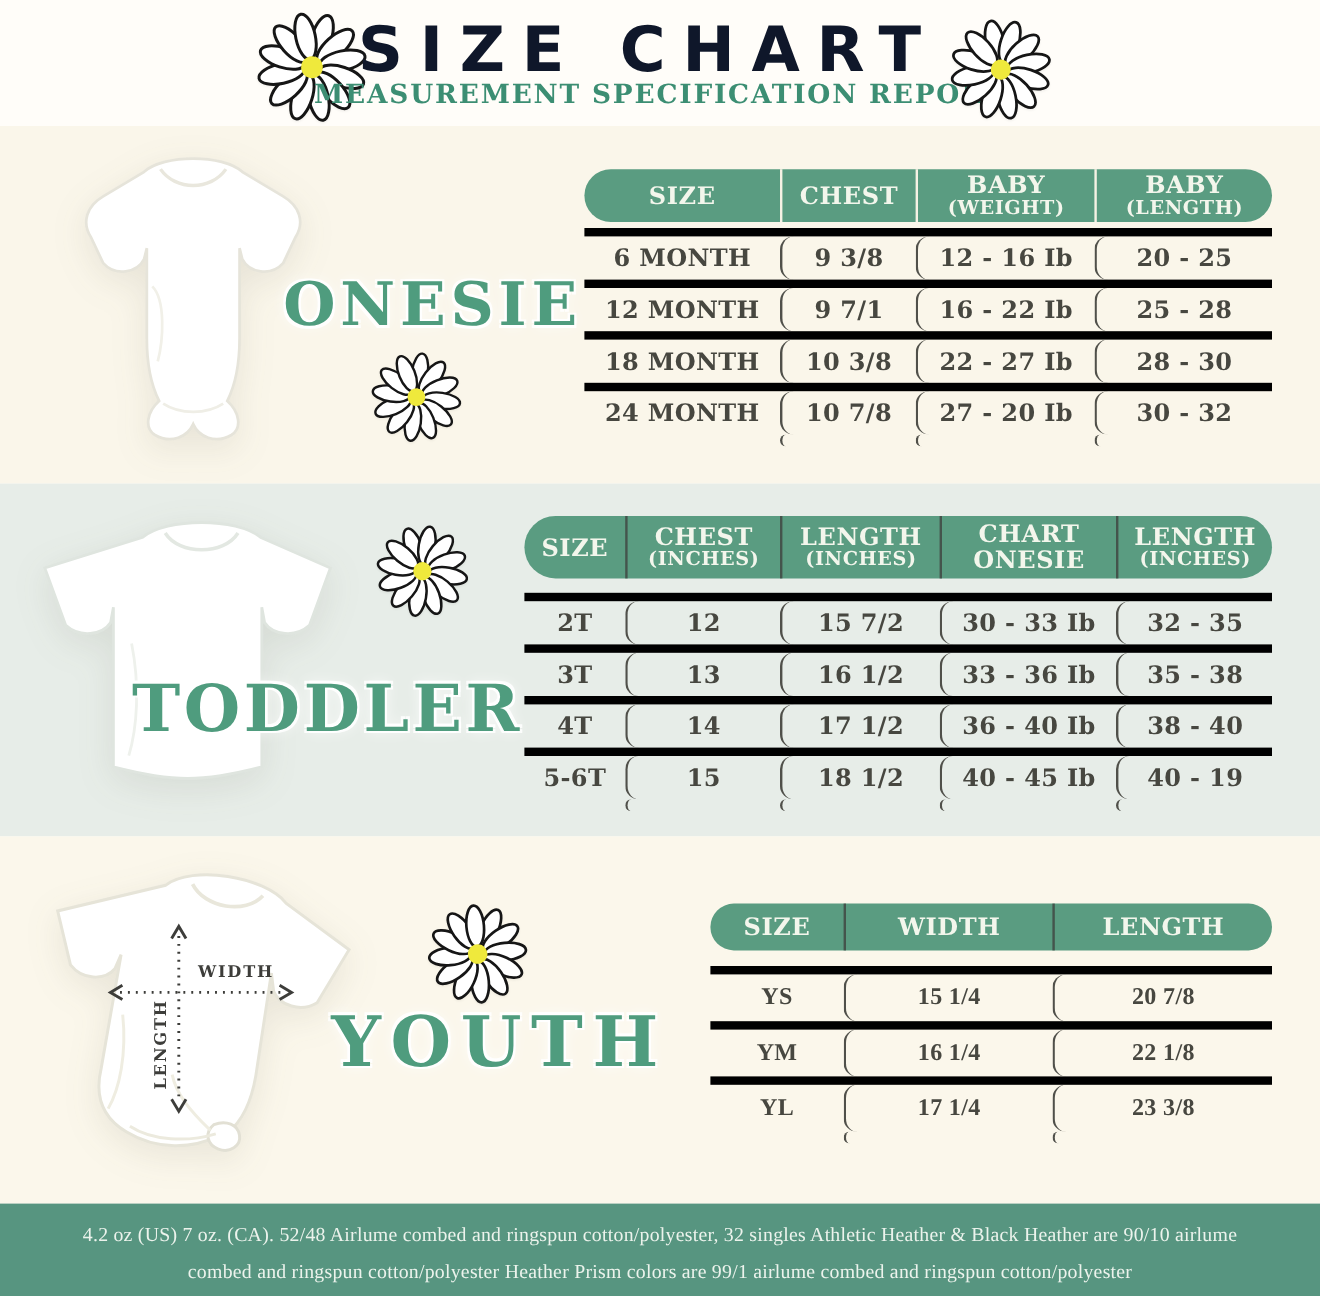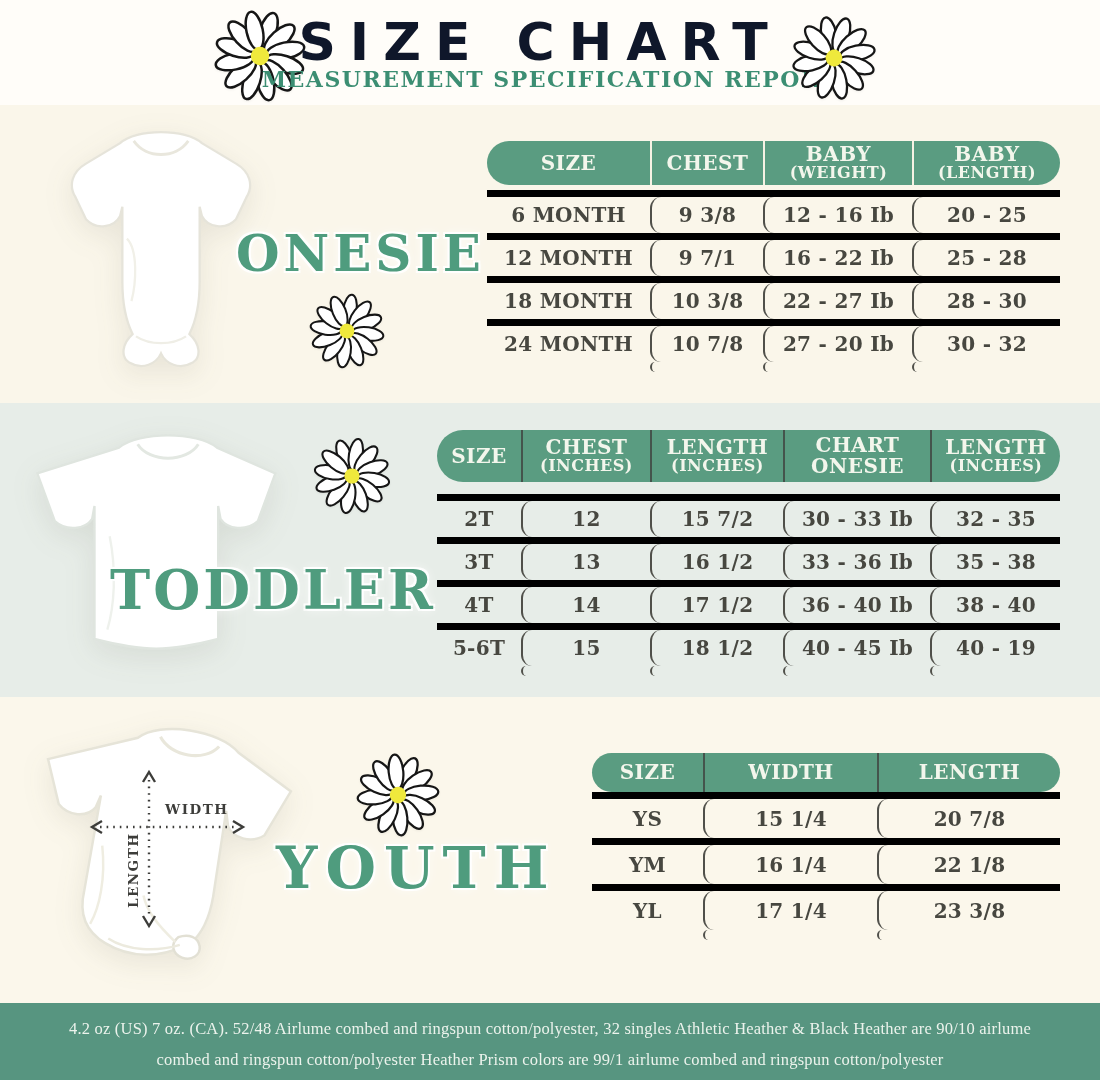--- a/index.html
+++ b/index.html
@@ -57,21 +57,21 @@
   #table-onesie .tbody{margin-top:5px;grid-auto-rows:43px;}
   #table-onesie .tr{grid-template-columns:163px 113px 149px 148px;}
 
   #table-toddler{left:437px;top:430px;width:623px;}
   #table-toddler .thead{grid-template-columns:84px 129px 133px 147px 130px;height:52px;border-radius:27px;}
   #table-toddler .tbody{margin-top:12px;grid-auto-rows:43px;}
   #table-toddler .tr{grid-template-columns:84px 129px 133px 147px 130px;}
 
   #table-youth{left:592px;top:753px;width:468px;}
   #table-youth .thead{grid-template-columns:111px 174px 183px;height:39px;border-radius:21px;}
-  #table-youth .tbody{grid-auto-rows:46px;}
+  #table-youth .tbody{margin-top:13px;grid-auto-rows:46px;font-family:Liberation Serif, serif;}
   #table-youth .tr{grid-template-columns:111px 174px 183px;}
 
   
   #measure-overlay{position:absolute;left:80px;top:760px;}
 
   
   .footer-text{position:absolute;top:1014px;left:48px;width:1004px;text-align:center;
     font-family:"Liberation Serif","DejaVu Serif",serif;
     font-size:16.5px;line-height:1.85;color:#ecf3ec;letter-spacing:.2px;}
 </style>

